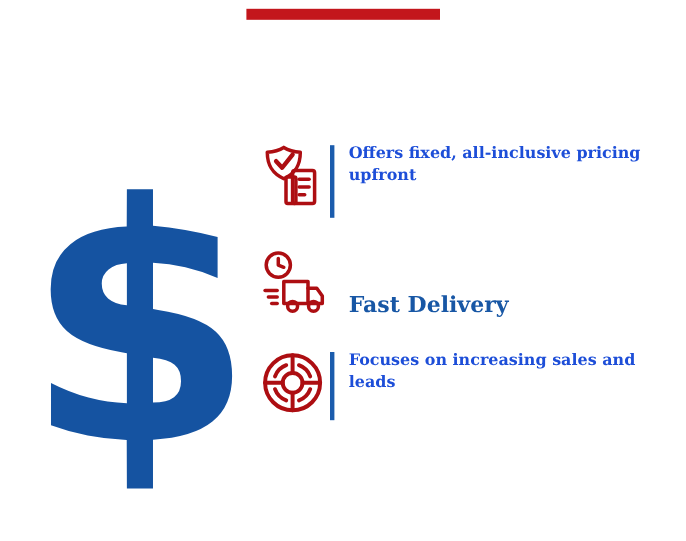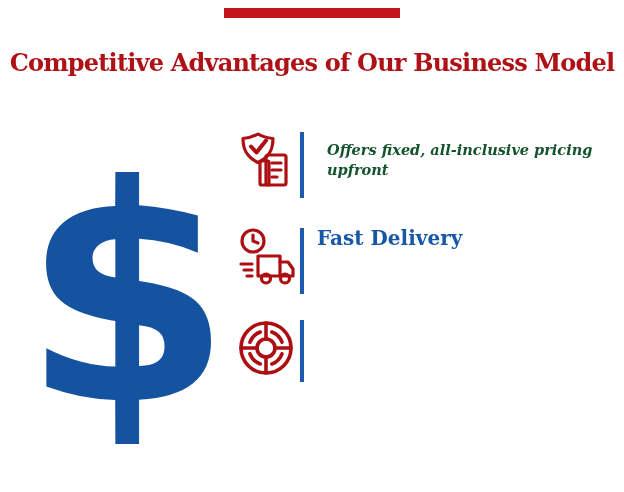--- a/index.html
+++ b/index.html
@@ -17,43 +17,42 @@
     white-space:nowrap;
   }
   .dollar {
     position:absolute; left:37px; top:147px; width:180px; height:300px;
     display:flex; justify-content:center; align-items:flex-start;
     font-family:"DejaVu Sans", sans-serif; font-weight:bold;
     font-size:300px; line-height:1; color:#1553a1;
   }
   .item { position:absolute; left:238px; display:flex; align-items:stretch; }
   .item-1 { top:130px; }
-  .item-2 { top:226px; }
+  .item-2 { top:226px;align-items:flex-end; }
   .item-3 { top:318px; }
   .icon-box { flex:0 0 60px; width:60px; display:flex; align-items:flex-start; }
   .divider { flex:0 0 4px; width:4px; background:#1b5cad; margin:2px 13px 2px 2px; }
   .text-block { width:300px; }
   .item-title {
     margin:0 0 7px 0; font-size:20px; line-height:1.2; font-weight:bold;
     color:#1857a5; white-space:pre-line;
   }
   .item-desc {
-    margin:10px; font-size:14.5px; line-height:1.36; font-weight:bold;
-    color:#14532d; white-space:pre-line;font-style:italic;
+    margin:0; font-size:14.5px; line-height:1.36; font-weight:bold;
+    color:#1d4ed8; white-space:pre-line;
   }
   .icon-svg { stroke:#ad0e12; fill:none; stroke-linecap:round; stroke-linejoin:round; }
 </style>
 </head>
 <body>
 
 <div class="infographic">
 
   <div class="top-bar"></div>
 
-  <div class="title">Competitive Advantages of Our Business Model</div>
 
   <div class="dollar">$</div>
 
   <div class="item item-1">
     <div class="icon-box">
       <span>
         <svg class="icon-svg" width="58" height="66" viewBox="0 0 58 66" stroke-width="3.2">
           <path d="M20 4 C25 7 30 8 35 8.5 C35 20 31 27.5 20 32.5 C9 27.5 5 20 5 8.5 C10 8 15 7 20 4 Z"></path>
           <polyline points="13,16.5 18.5,22.5 28,10.5" stroke-width="4"></polyline>
           <rect x="22" y="31" width="9" height="24" rx="1.5"></rect>
@@ -105,16 +104,18 @@
           <path d="M12 23.2 A17 17 0 0 1 22.2 13"></path>
           <line x1="28" y1="4" x2="28" y2="20"></line>
           <line x1="53" y1="29" x2="37" y2="29"></line>
           <line x1="28" y1="54" x2="28" y2="38"></line>
           <line x1="3" y1="29" x2="19" y2="29"></line>
         </svg>
       </span>
     </div>
     <div class="divider"></div>
     <div class="text-block">
+      <p class="item-desc">Focuses on increasing sales and
+leads</p>
     </div>
   </div>
 
 </div>
 
 </body></html>

